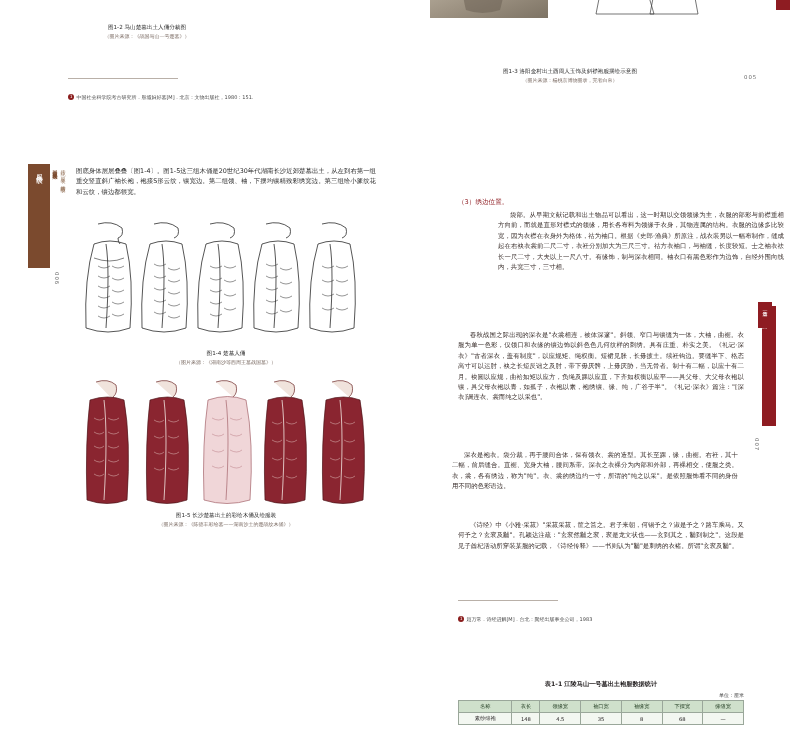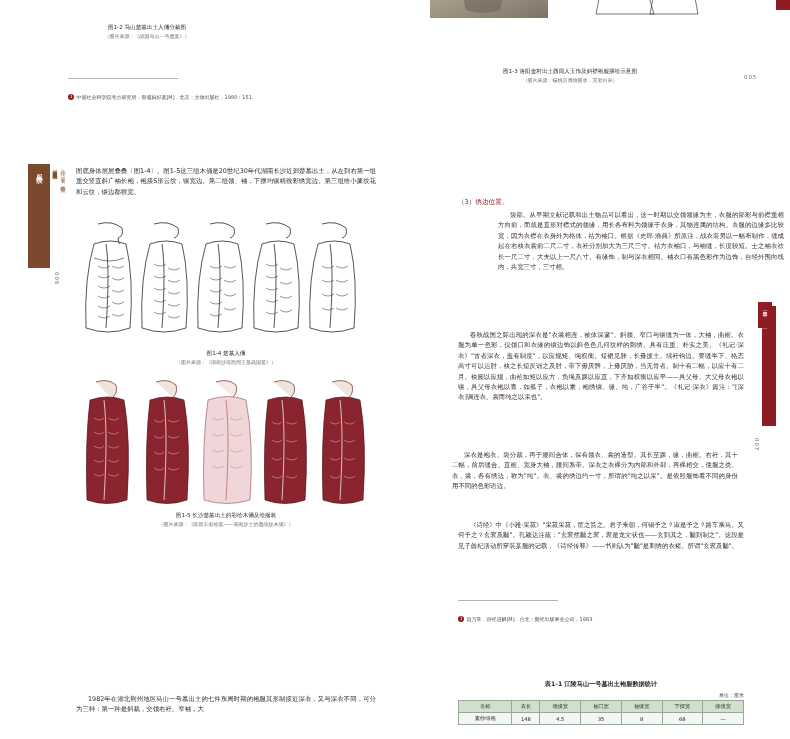--- a/index.html
+++ b/index.html
@@ -242,21 +242,20 @@
         </g>
       </svg>
     </div>
 
     <div class="fig-title" style="position:absolute;left:48px;top:352px;width:300px;">图1-5  长沙楚墓出土的彩绘木俑及绘服装</div>
     <div class="cap2" style="position:absolute;left:48px;top:361px;width:300px;">（图片来源：《陈德丰彩绘墓——湖南沙土的楚战纹木俑》）</div>
 
   </div>
 
   <div class="sec" style="left:76px;top:684px;width:300px;">
-    <div class="txt" style="margin-top:10px;text-indent:12px;">1982年在湖北荆州地区马山一号墓出土的七件东周时期的袍服其形制接近深衣，又与深衣不同，可分为三种：第一种是斜裁，交领右衽。窄袖，大</div>
   </div>
 
   <div class="sec" style="left:420px;top:176px;width:356px;height:560px;">
 
 
     <div class="sub-red" style="position:absolute;left:38px;top:22px;">（3）绣边位置。</div>
 
     <div class="txt-r" style="position:absolute;left:38px;top:34px;width:286px;text-indent:12px;margin-left:40px;">袋部。从早期文献记载和出土物品可以看出，这一时期以交领领缘为主，衣服的部彩与前襟重相方向前，而就是直形对襟式的领缘，用长各布料为领缘于衣身，其物连属的结构。衣服的边缘多比较宽，因为衣襟在衣身外为格体，祜为袖口。根据《史郎·渔典》所原注，战衣装另以一幅布制作，缝成起在右袂衣裳前二尺二寸，衣衽分别加大为三尺三寸。祜方衣袖口，与袖缝，长度较短。士之袖衣祛长一尺二寸，大夫以上一尺八寸。有缘饰，制与深衣相同。袖衣口有黑色彩作为边饰，自经外围向线内，共宽三寸，三寸相。</div>
     <div class="txt-r" style="position:absolute;left:38px;top:154px;width:286px;text-indent:12px;">春秋战国之际出现的深衣是"衣裳相连，被体深邃"。斜领、窄口与镶缝为一体，大袖，曲裾。衣服为单一色彩，仅领口和衣缘的镶边饰以斜色色几何纹样的刺绣。具有庄重、朴实之美。《礼记·深衣》"古者深衣，盖有制度"，以应规矩、绳权衡。短裙见胀，长毋披土。续衽钩边。要缝半下、格态高寸可以运肘，袂之长短反诎之及肘，带下毋厌髀，上毋厌胁，当无骨者。制十有二幅，以应十有二月。袂圆以应规，曲袷如矩以应方，负绳及踝以应直，下齐如权衡以应平——具父母、大父母衣袍以镶，具父母衣袍以青，如孤子，衣袍以素，袍绣镶、缘、纯，广谷于半"。《礼记·深衣》篇注："[深衣]调连衣、裳而纯之以采也"。</div>
     <div class="txt-r" style="position:absolute;left:32px;top:274px;width:286px;text-indent:12px;">深衣是袍衣。袋分裁，再于腰间合体，保有领衣、裳的造型。其长至踝，缘，曲裾。右衽，其十二幅，前后缝合。直裾、宽身大袖，腰间系带。深衣之衣裸分为内部和外部，再裸相交，使服之类。衣，裳，各有绣边，称为"纯"。衣、裳的绣边约一寸，所谓的"纯之以采"。是依照服饰看不同的身份用不同的色彩语边。</div>

